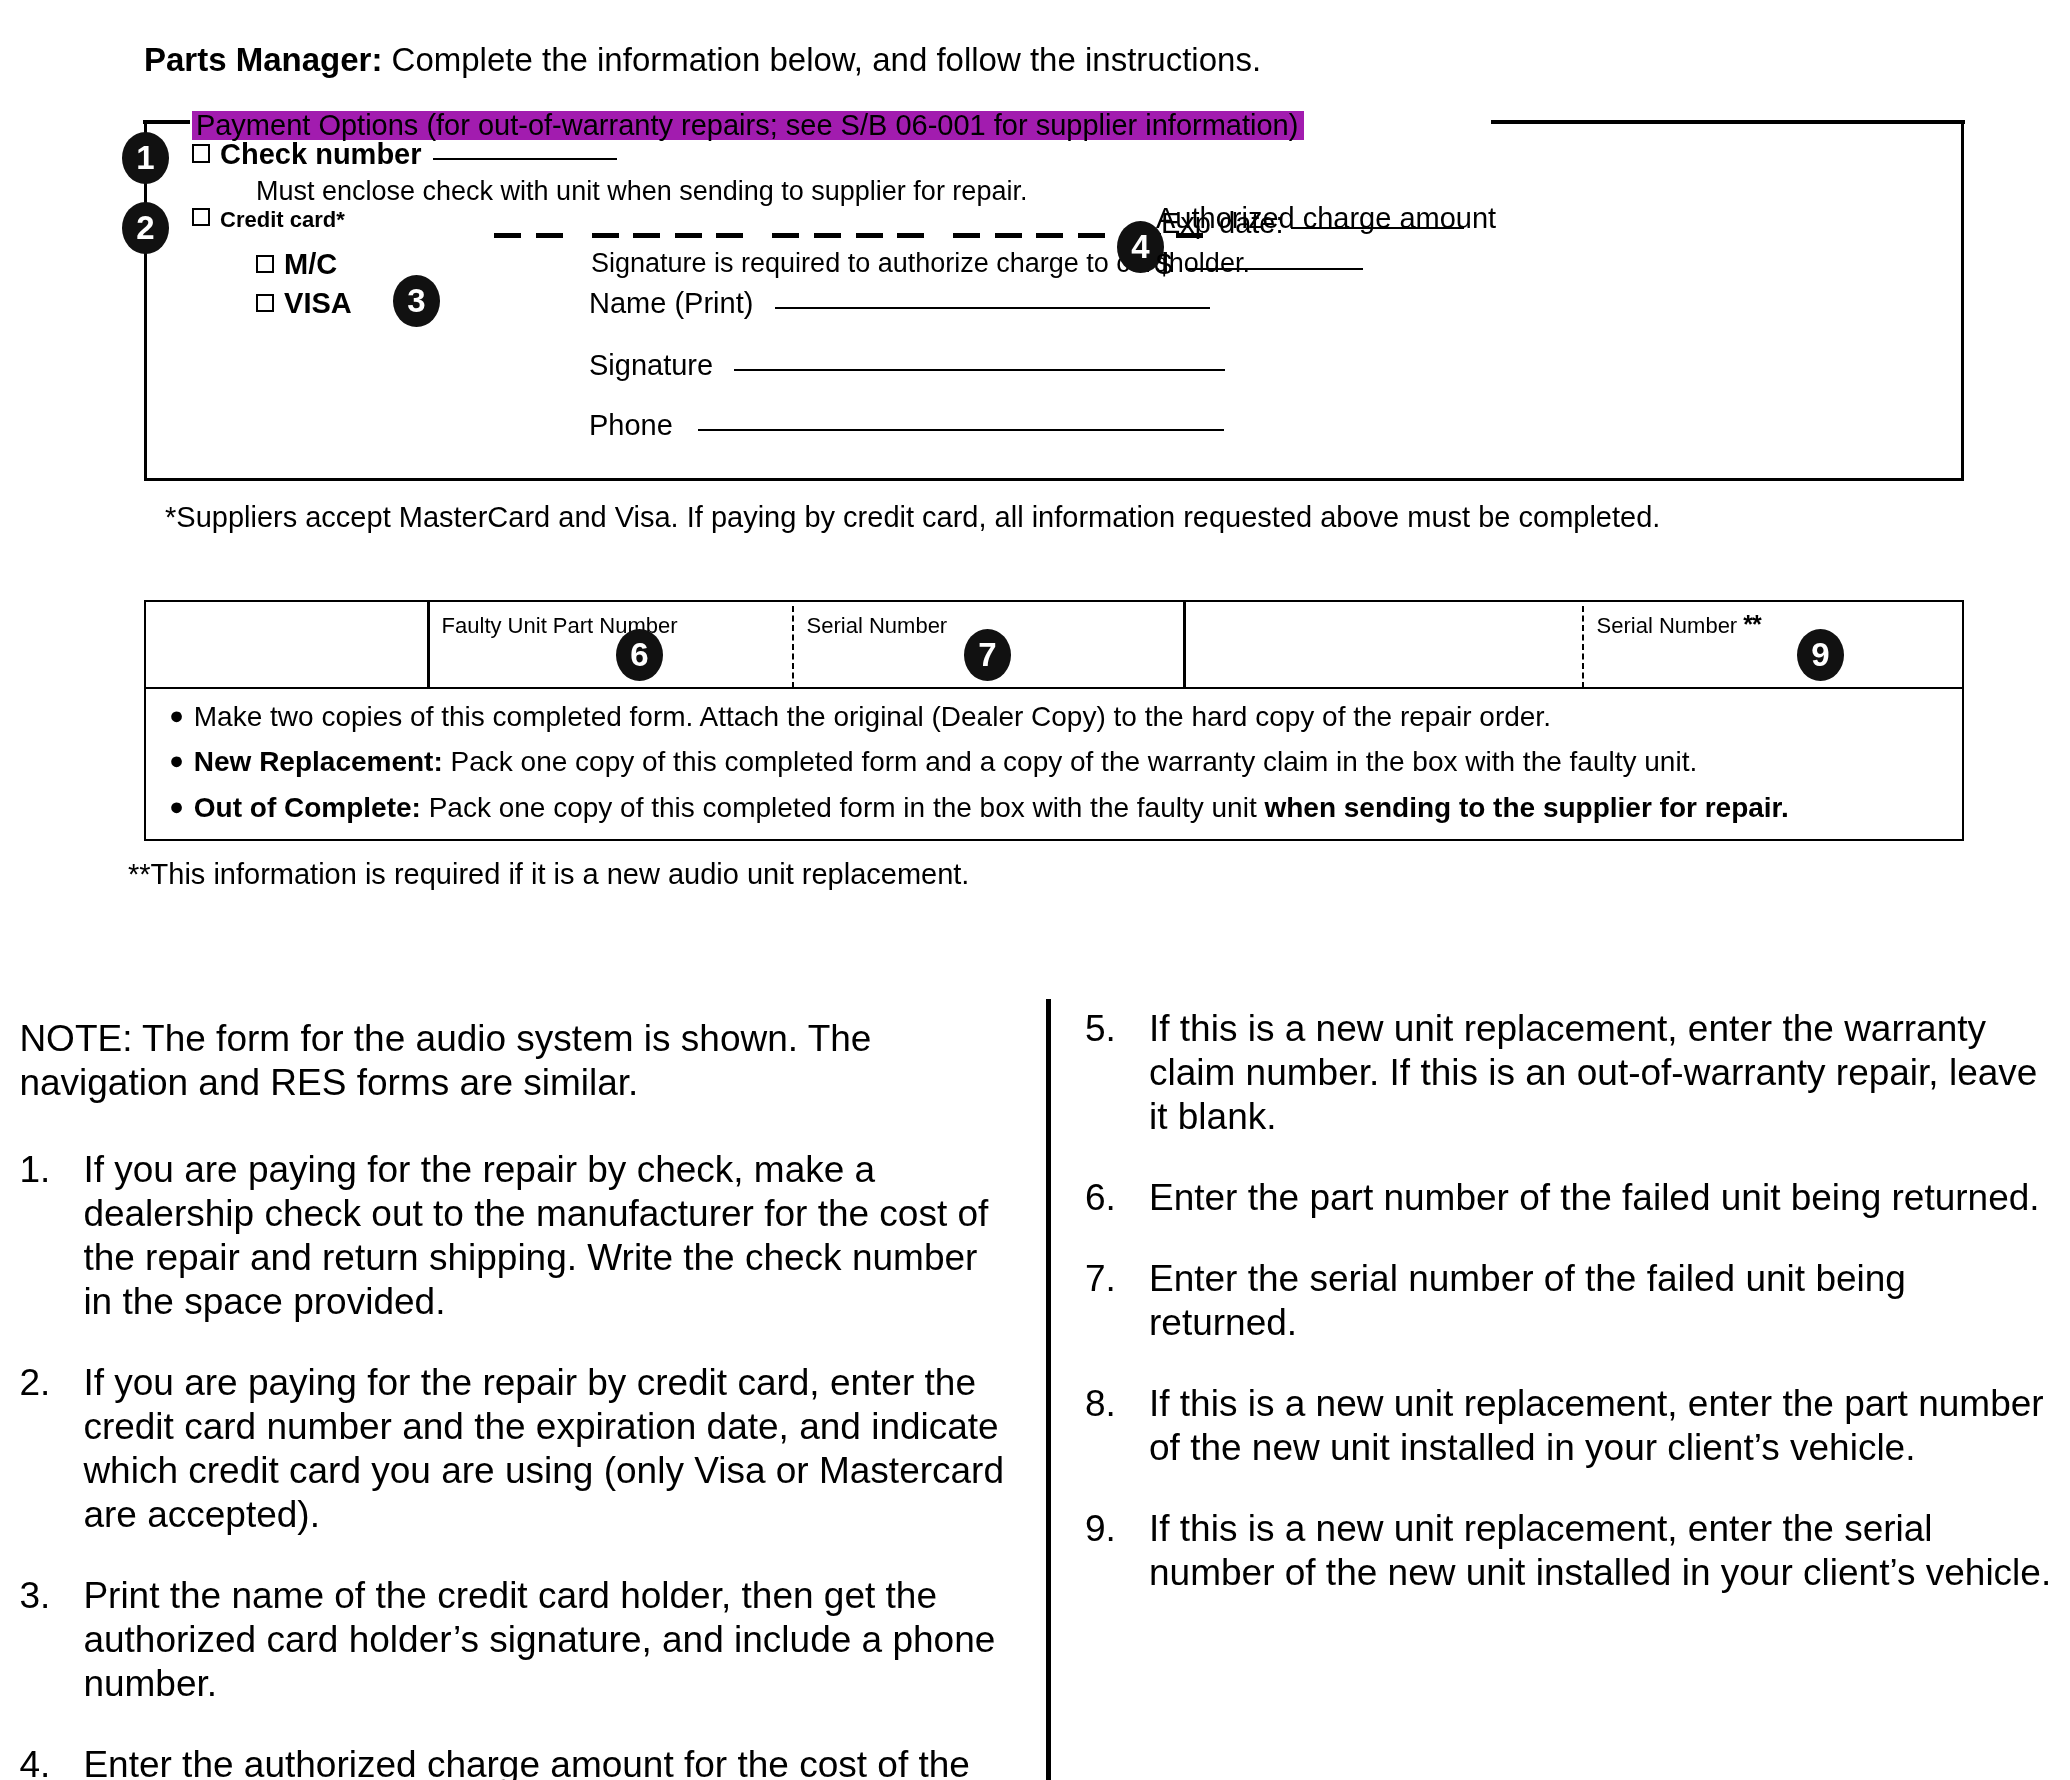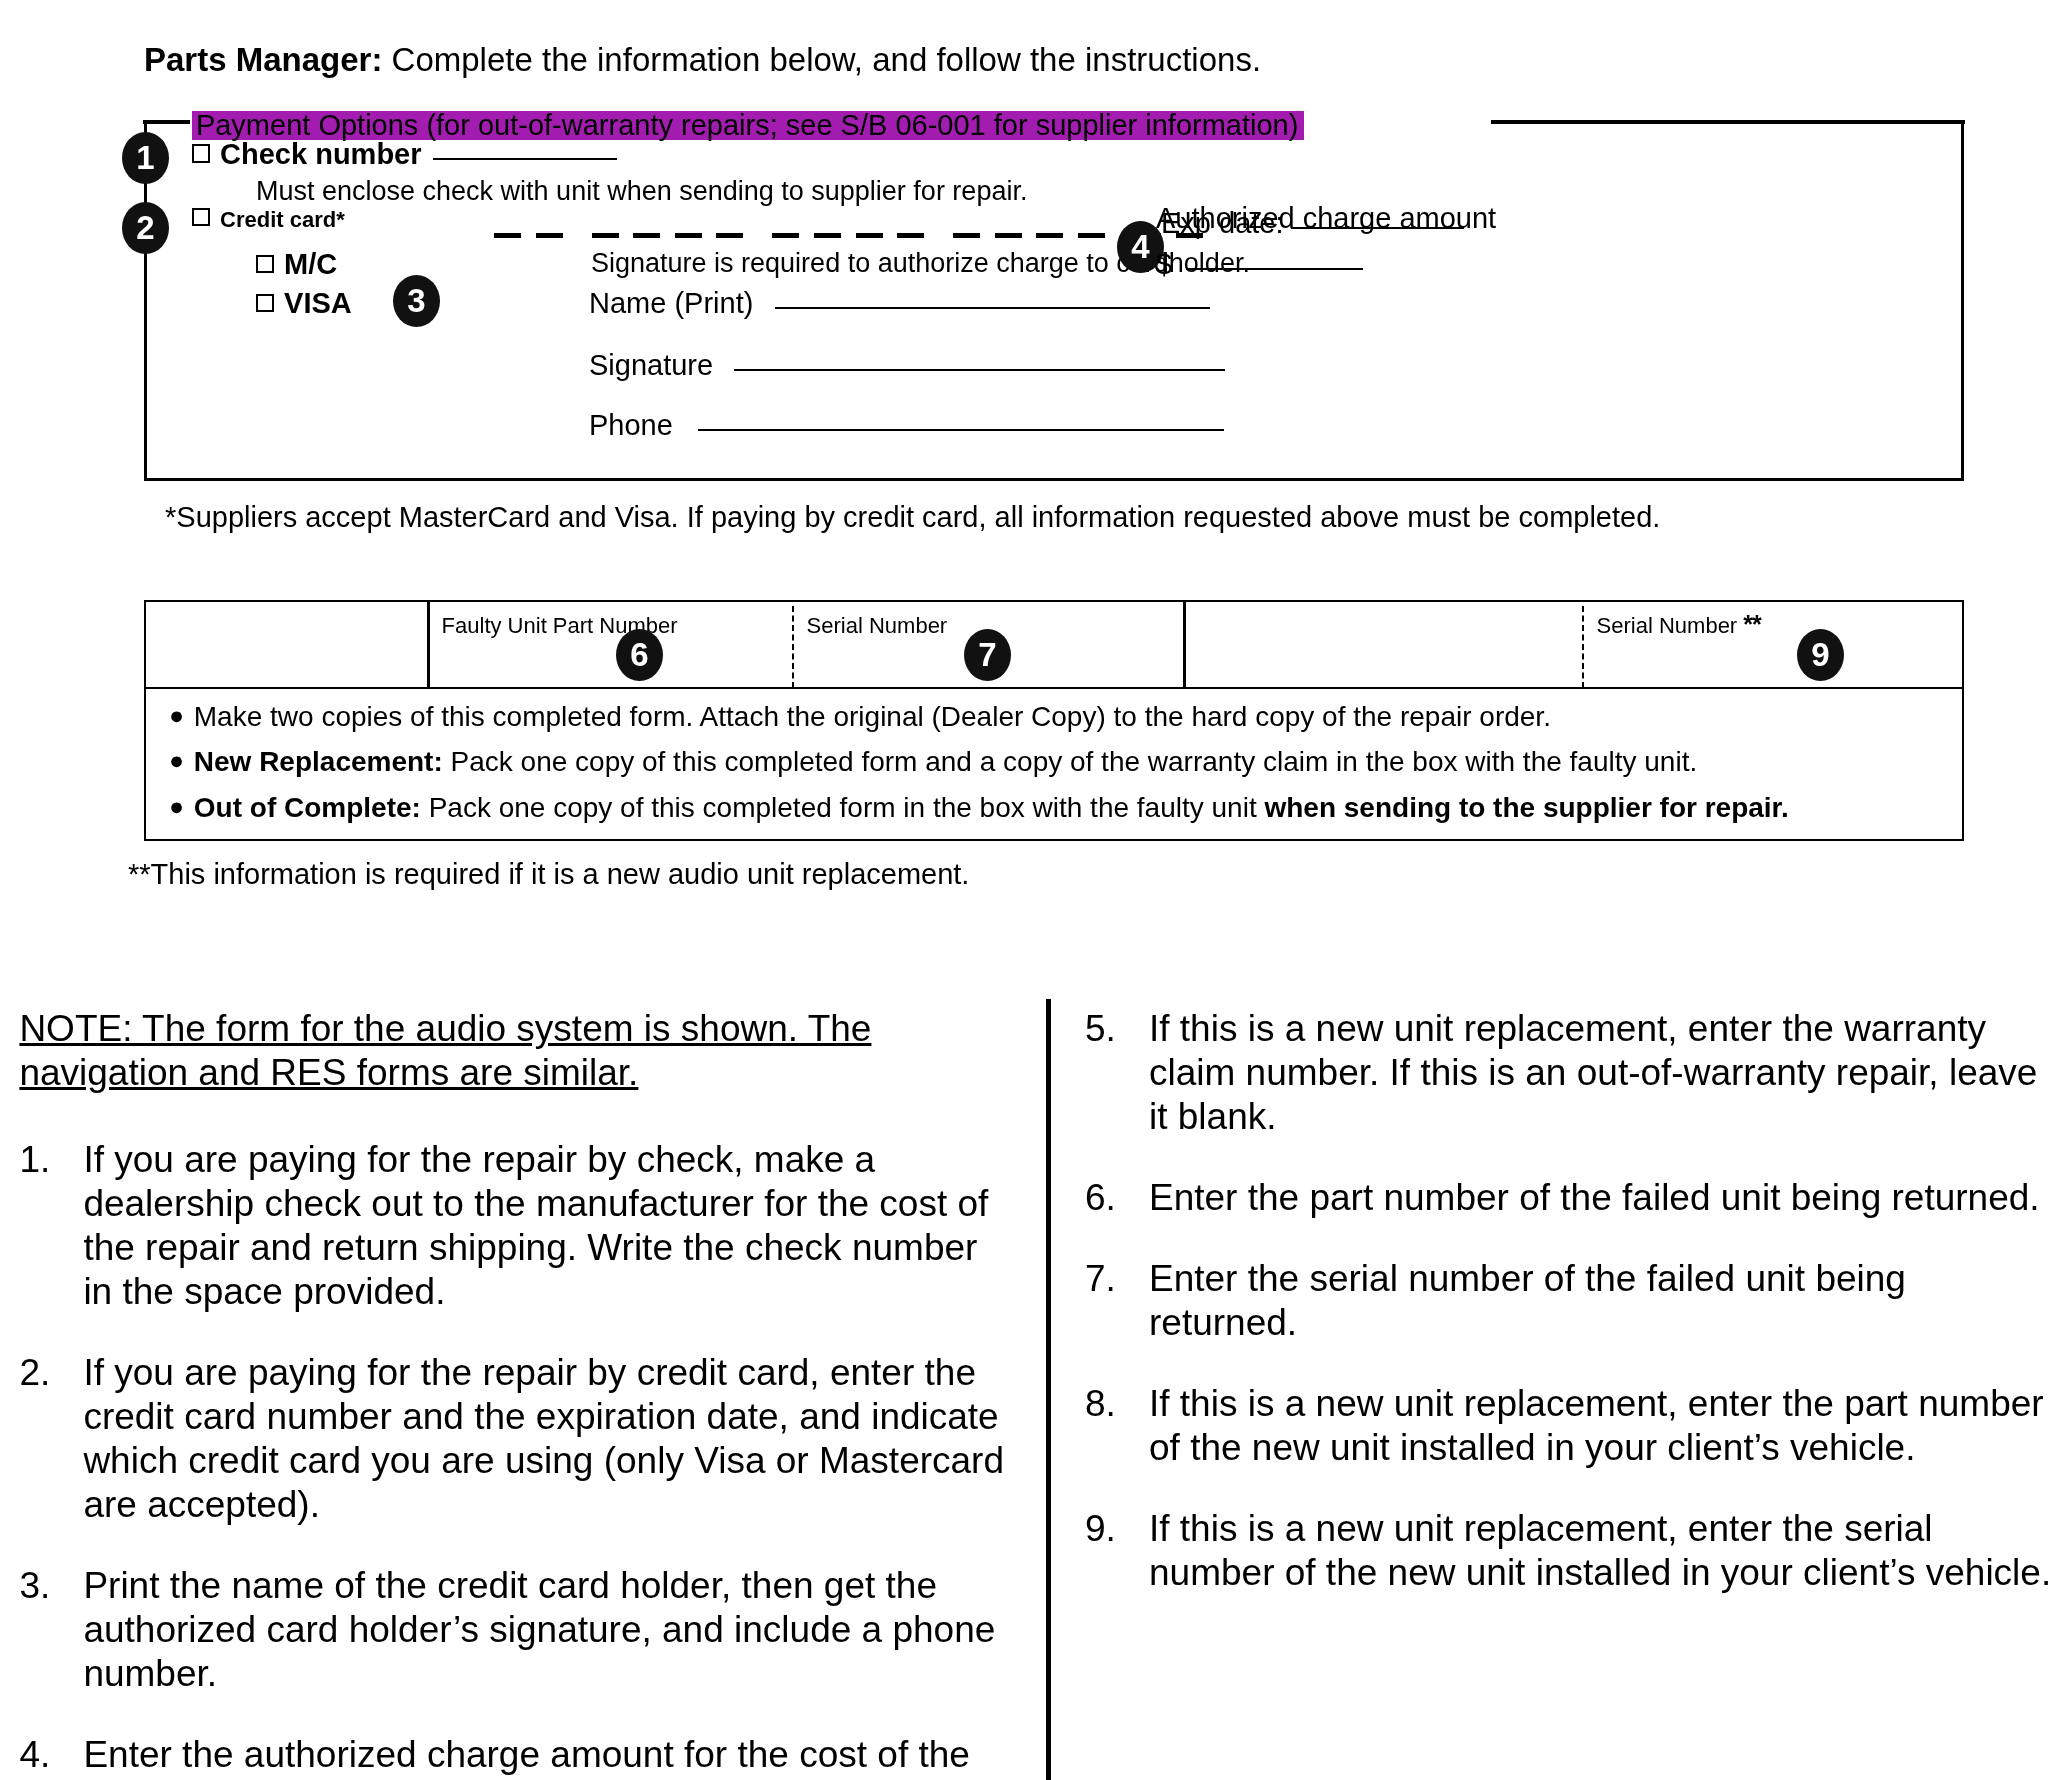--- a/index.html
+++ b/index.html
@@ -162,22 +162,21 @@
   }
   #col-divider {
     position: absolute;
     left: 1046px; top: 999px;
     width: 4.9px; height: 781px;
     background: #000;
   }
   .note-para {
     font-size: 37px;
     line-height: 1.19;
-    margin: 0 0 43px 0;
-    text-decoration: underline;
+    margin: 10px 0 43px 0;
   }
   .ol-item {
     position: relative;
     font-size: 37px;
     line-height: 1.19;
     padding-left: 64px;
     margin-bottom: 37px;
   }
   .ol-item .num {
     position: absolute;

